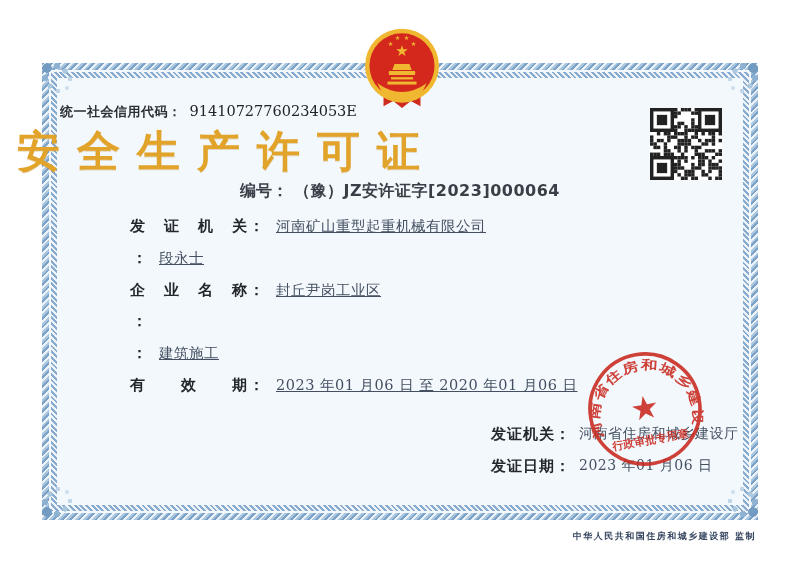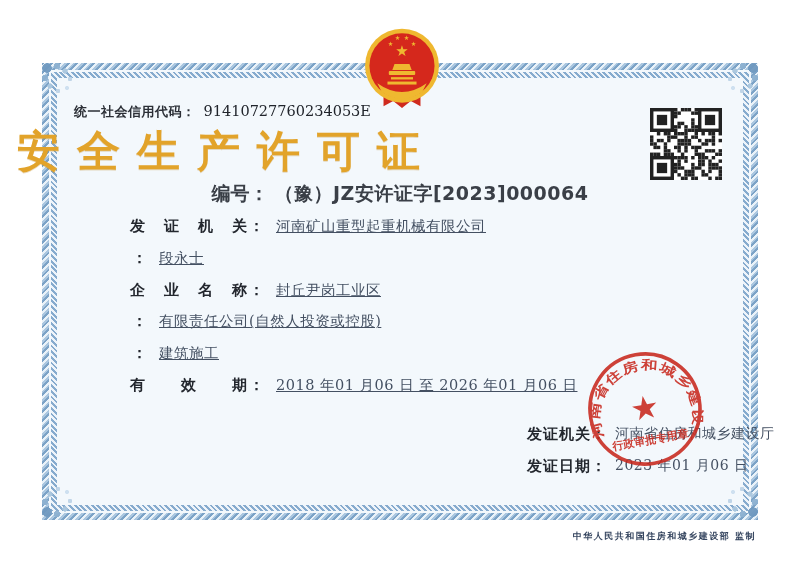--- a/index.html
+++ b/index.html
@@ -24,46 +24,46 @@
         radial-gradient(circle at 10px 25px,#a9c6de 2.4px,transparent 2.9px),
         radial-gradient(circle at 30px 18px,#bed4e7 2px,transparent 2.5px),
         radial-gradient(circle at 18px 30px,#bed4e7 2px,transparent 2.5px),
         radial-gradient(circle at 27px 27px,#cddff0 1.8px,transparent 2.3px); }
   .corner.tl { left:40px; top:61px; }
   .corner.tr { left:724px; top:61px; transform:scaleX(-1); }
   .corner.bl { left:40px; top:483px; transform:scaleY(-1); }
   .corner.br { left:724px; top:483px; transform:scale(-1,-1); }
 
   
-  .credit-line { position:absolute; left:74px; top:101px; white-space:nowrap; }
+  .credit-line { position:absolute; left:60px; top:101px; white-space:nowrap; }
   .credit-label { font-weight:bold; font-size:13px; color:#2b2f36; letter-spacing:.5px; }
   .credit-value { font-family:"DejaVu Serif", serif; font-size:14.5px; color:#20242b; margin-left:8px; }
 
   .emblem { position:absolute; left:357px; top:27px; width:90px; height:88px; }
   .qr { position:absolute; left:650px; top:108px; width:72px; height:72px; background:#fff; }
 
   .title { position:absolute; left:0; top:123px; width:800px; 
            font-size:43px; font-weight:bold; color:#e2a32a; letter-spacing:17px; text-indent:17px;
            text-shadow:0 1px 0 rgba(180,120,10,.25); }
   .serial { position:absolute; left:0; top:181px; width:800px; text-align:center;
-            font-size:19px; font-weight:bold; color:#3a3f47; }
+            font-size:16px; font-weight:bold; color:#3a3f47; }
   .serial .serial-value { font-weight:bold; margin-left:6px; letter-spacing:.5px; }
 
   
   .fields { position:absolute; left:130px; top:211px; }
   .field-row { height:31.7px; display:flex; align-items:center; white-space:nowrap; }
   .field-label { display:inline-block; width:117px; font-weight:bold; font-size:15px; color:#23272e;
                  text-align:justify; text-align-last:justify; }
   .field-colon { font-weight:bold; font-size:15px; color:#23272e; margin:0 12px 0 2px; }
   .field-value { font-family:"DejaVu Serif", serif; font-size:14.5px; color:#445062; letter-spacing:.5px;text-decoration:underline; }
 
   
   .issue-block { position:absolute; left:491px; top:418px; }
   .issue-row { height:32px; display:flex; align-items:center; white-space:nowrap; }
-  .issue-label { font-weight:bold; font-size:15px; color:#23272e; letter-spacing:1px;margin-left:36px; }
+  .issue-label { font-weight:bold; font-size:15px; color:#23272e; letter-spacing:1px; }
   .issue-value { font-family:"DejaVu Serif", serif; font-size:14px; color:#445062; margin-left:8px; letter-spacing:.5px; }
 
   
   .seal { position:absolute; left:584px; top:349px; width:122px; height:120px;
           transform:rotate(-10deg); opacity:.88; pointer-events:none; }
 
   
   .footer { position:absolute; right:44px; top:530px; font-size:9px; font-weight:bold;
             color:#35455f; letter-spacing:1.5px; }
 </style>
@@ -279,30 +279,29 @@
         <span class="field-colon">：</span>
         <span class="field-value">段永士</span>
     </div>
     <div class="field-row">
       <span class="field-label">企业名称</span>
         <span class="field-colon">：</span>
         <span class="field-value">封丘尹岗工业区</span>
     </div>
     <div class="field-row">
         <span class="field-colon">：</span>
-        <span class="field-value">有限责任公司(自然人投资或控股)</span>
     </div>
     <div class="field-row">
         <span class="field-colon">：</span>
         <span class="field-value">建筑施工</span>
     </div>
     <div class="field-row">
       <span class="field-label">有效期</span>
         <span class="field-colon">：</span>
-        <span class="field-value">2018 年01 月06 日  至  2026 年01 月06 日</span>
+        <span class="field-value">2023 年01 月06 日  至  2020 年01 月06 日</span>
     </div>
   </div>
 
   <div class="issue-block">
     <div class="issue-row">
       <span class="issue-label">发证机关：</span>
         <span class="issue-value">河南省住房和城乡建设厅</span>
     </div>
     <div class="issue-row">
       <span class="issue-label">发证日期：</span>

